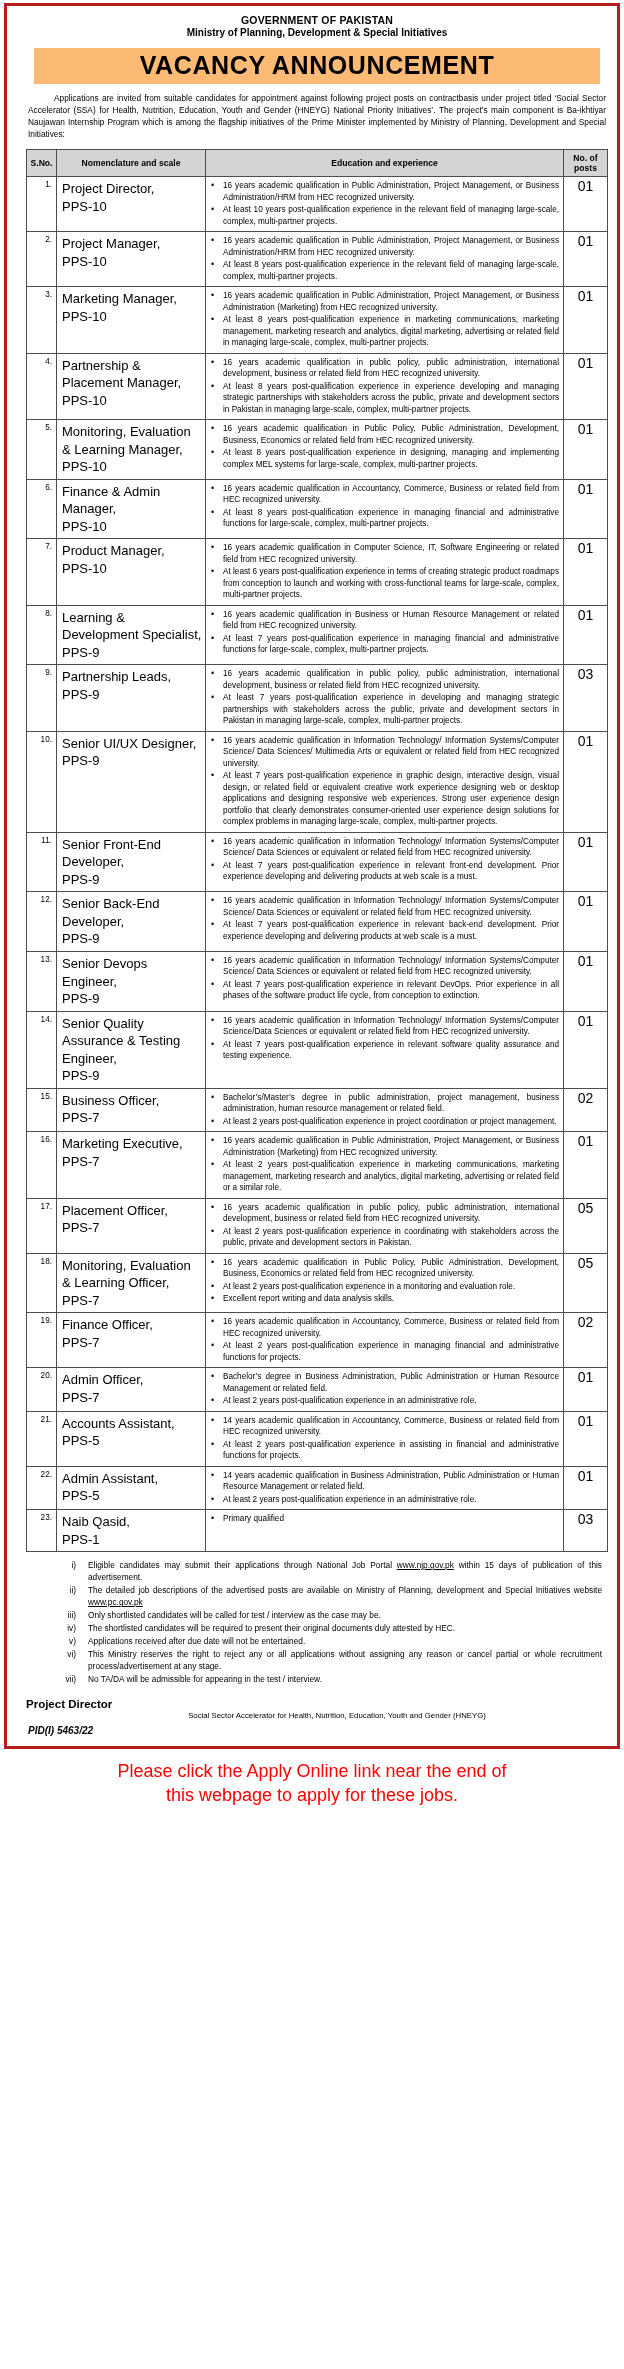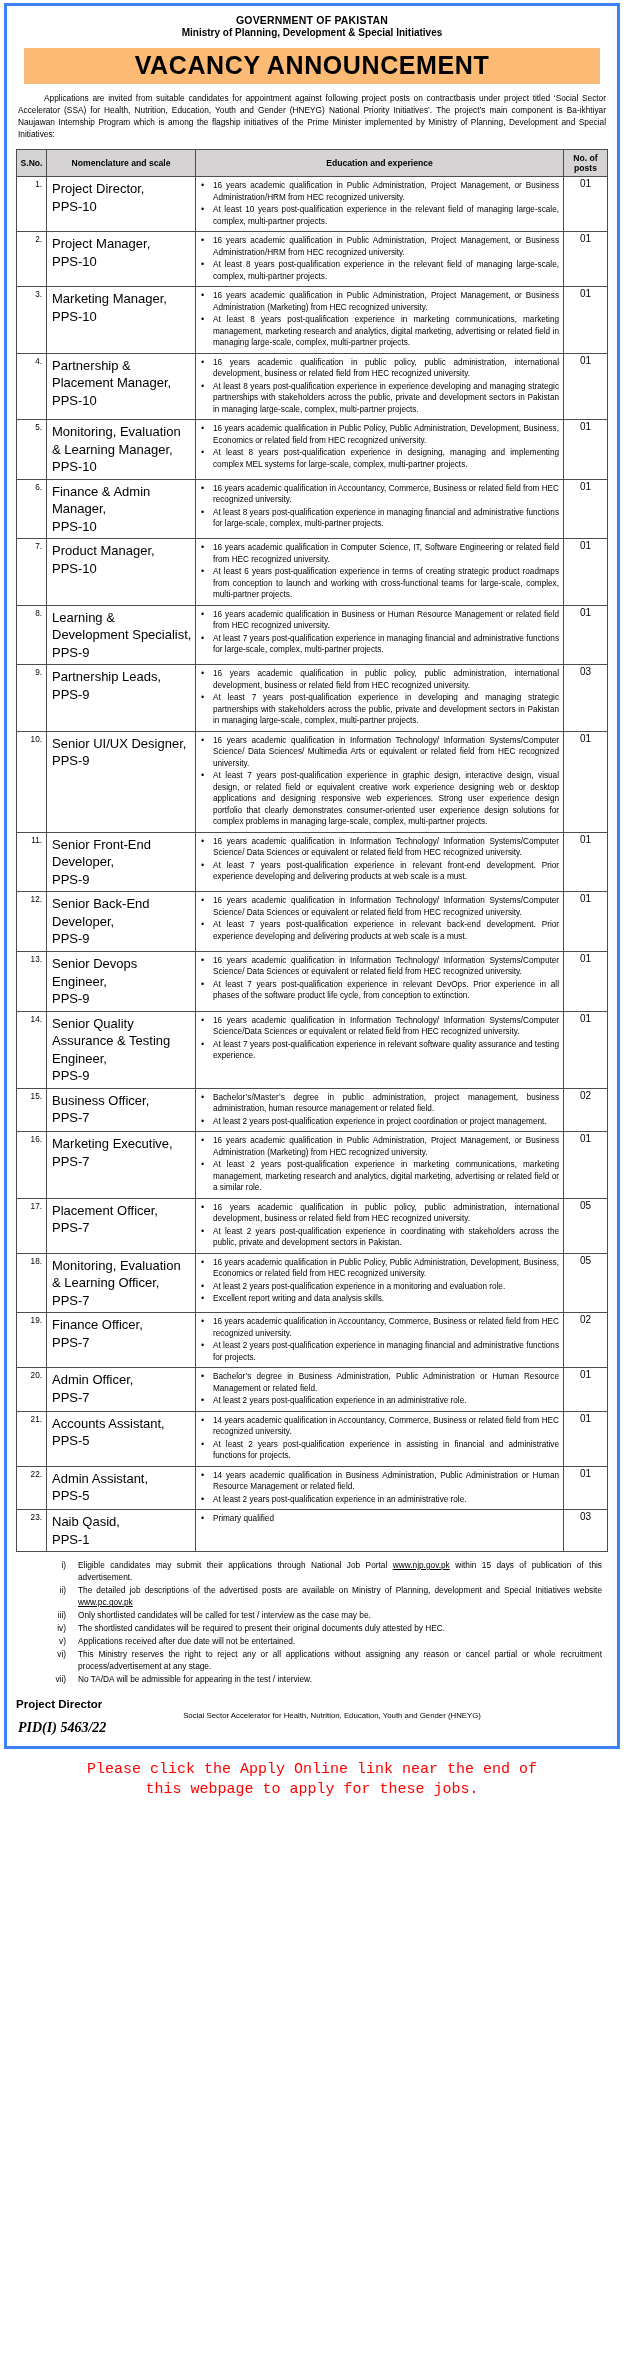--- a/index.html
+++ b/index.html
@@ -11,23 +11,23 @@
     color: #000;
     -webkit-font-smoothing: none;
   }
   #page {
     width: 624px;
     min-height: 2369px;
     background: #ffffff;
     position: relative;
   }
   .ad-frame {
-    border: 3px solid #3b82f6;
+    border: 3px solid #b91c1c;
     margin: 3px 4px 0 4px;
-    padding: 6px 9px 8px 9px;
+    padding: 6px 9px 8px 19px;
     background: #fff;
   }
   .gov-head {
     text-align: center;
     font-weight: bold;
     line-height: 1.28;
     margin-top: 2px;
   }
   .gov-head .l1 { font-size: 10.5px; letter-spacing: .2px; }
   .gov-head .l2 { font-size: 10.5px; letter-spacing: .2px; }
@@ -84,21 +84,21 @@
     font-size: 13px;
     line-height: 1.35;
   }
   td.c-edu {
     padding: 3px 4px 4px 2px;
     font-size: 8.2px;
   }
   td.c-posts {
     text-align: center;
     vertical-align: middle;
-    font-size: 10px;
+    font-size: 14px;
   }
   ul.edu {
     margin: 0;
     padding: 0 0 0 13px;
     list-style: none;
   }
   ul.edu li {
     position: relative;
     line-height: 1.4;
     text-align: justify;
@@ -158,33 +158,32 @@
   .sign-sub {
     text-align: center;
     font-size: 7.8px;
     margin-top: 1px;
     padding-left: 40px;
   }
   .pid {
     position: absolute;
     left: 2px;
     bottom: 2px;
-    font-size: 14px;
+    font-size: 10px;
     font-weight: bold;
     font-style: italic;
-    font-family: Liberation Serif, serif;
+    font-family: Liberation Sans, sans-serif;
   }
   .apply-note {
     text-align: center;
     color: #ff0000;
-    font-size: 15px;
+    font-size: 18px;
     line-height: 1.32;
     margin-top: 11px;
     font-weight: normal;
-    font-family: Liberation Mono, monospace;
   }
 </style>
 </head>
 <body>
 
 <div id="page">
 
   <div class="ad-frame">
 
     <div class="gov-head">

